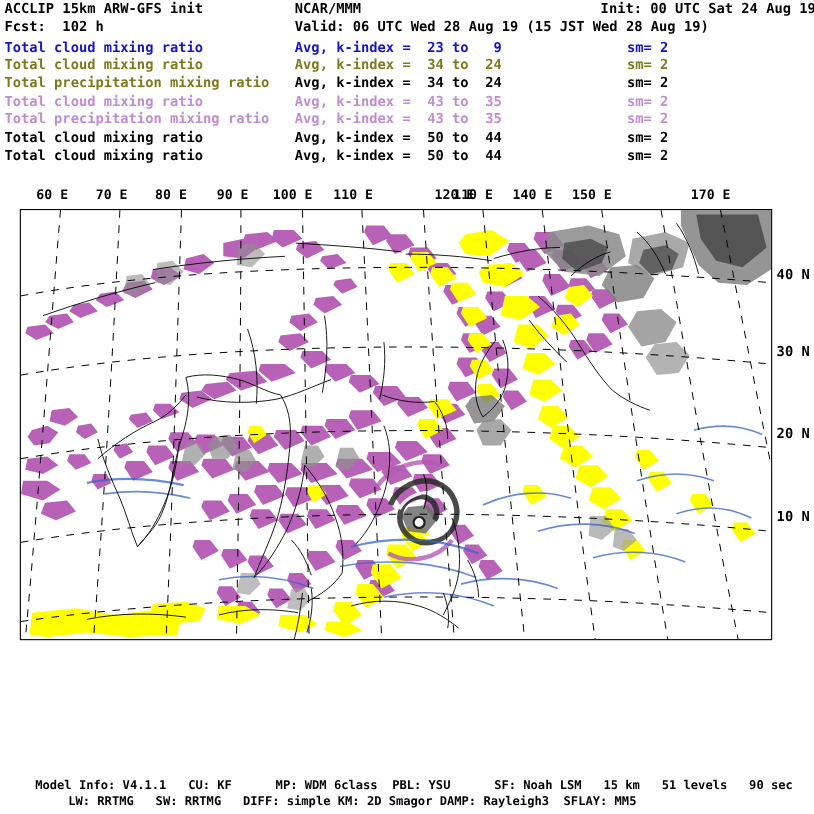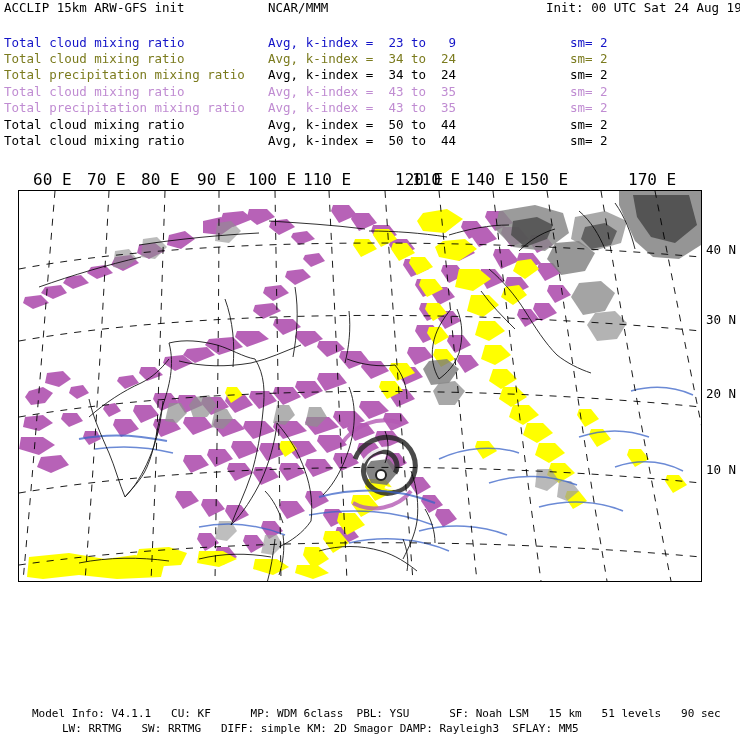--- a/index.html
+++ b/index.html
@@ -12,20 +12,21 @@
     height: 740px;
     font-family: "DejaVu Sans Mono", "Liberation Mono", monospace;
     color: #000000;
     overflow: hidden;
     position: relative;
   }
   .page {
     position: relative;
     width: 720px;
     height: 740px;
+    font-weight: bold;
   }
 
   
   .header {
     position: absolute;
     left: 0;
     top: 0;
     width: 740px;
     height: 150px;
     font-size: 12.5px;
@@ -68,21 +69,21 @@
   }
   .map-svg { display: block; }
 
   
   .lon-labels {
     position: absolute;
     left: 0;
     top: 170px;
     width: 740px;
     height: 16px;
-    font-size: 16px;
+    font-size: 12px;
   }
   .lon-labels span {
     position: absolute;
     top: 0;
     white-space: pre;
   }
   
   .lat-labels {
     position: absolute;
     left: 706px;
@@ -120,20 +121,24 @@
 <div class="page">
 
   <div class="header">
 
     <div class="hdr-row" style="top:0px;">
       <span class="col-a c-black">ACCLIP 15km ARW-GFS init</span>
       <span class="col-b c-black">NCAR/MMM</span>
       <span class="col-c c-black">Init: 00 UTC Sat 24 Aug 19</span>
     </div>
 
+    <div class="hdr-row" style="top:16.4px;">
+      <span class="col-a c-black">Fcst:  102 h</span>
+      <span class="col-b c-black">Valid: 06 UTC Wed 28 Aug 19 (15 JST Wed 28 Aug 19)</span>
+    </div>
 
     <div class="hdr-row" style="top:34.5px;">
       <span class="col-a c-blue">Total cloud mixing ratio</span>
       <span class="col-b c-blue">Avg, k-index =  23 to   9</span>
       <span class="col-c2 c-blue">sm= 2</span>
     </div>
 
     <div class="hdr-row" style="top:50.9px;">
       <span class="col-a c-olive">Total cloud mixing ratio</span>
       <span class="col-b c-olive">Avg, k-index =  34 to  24</span>

